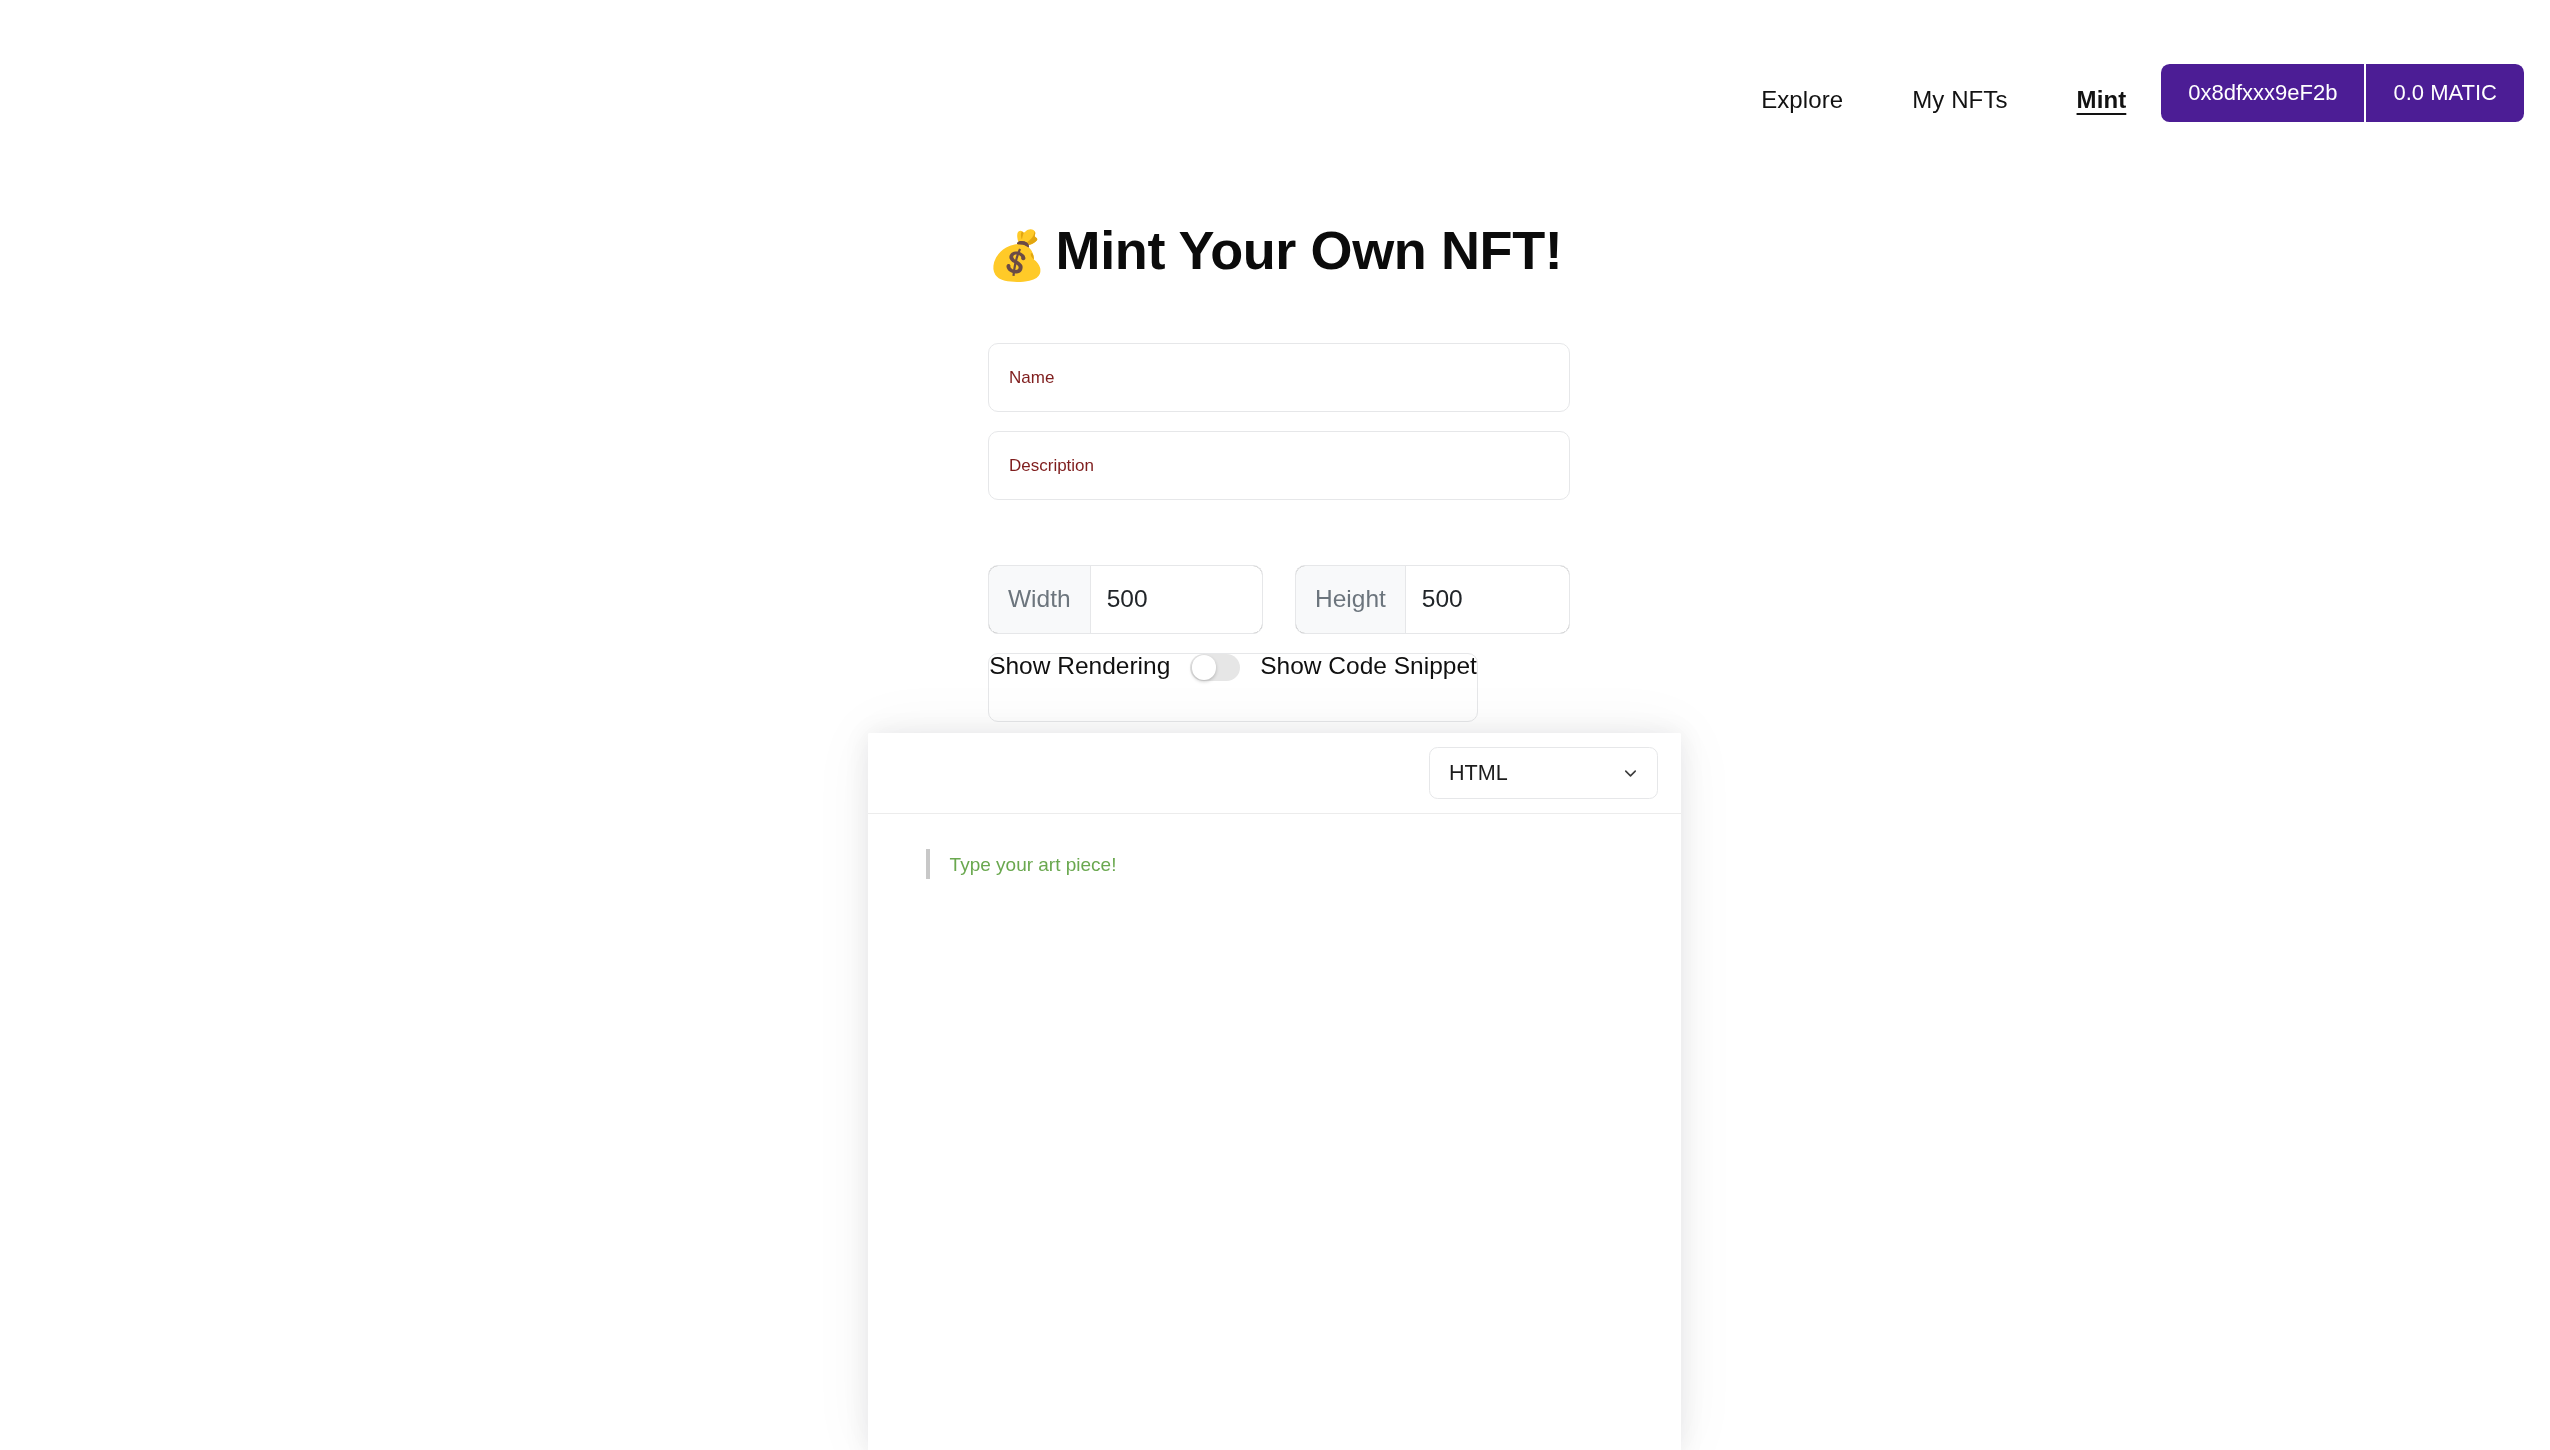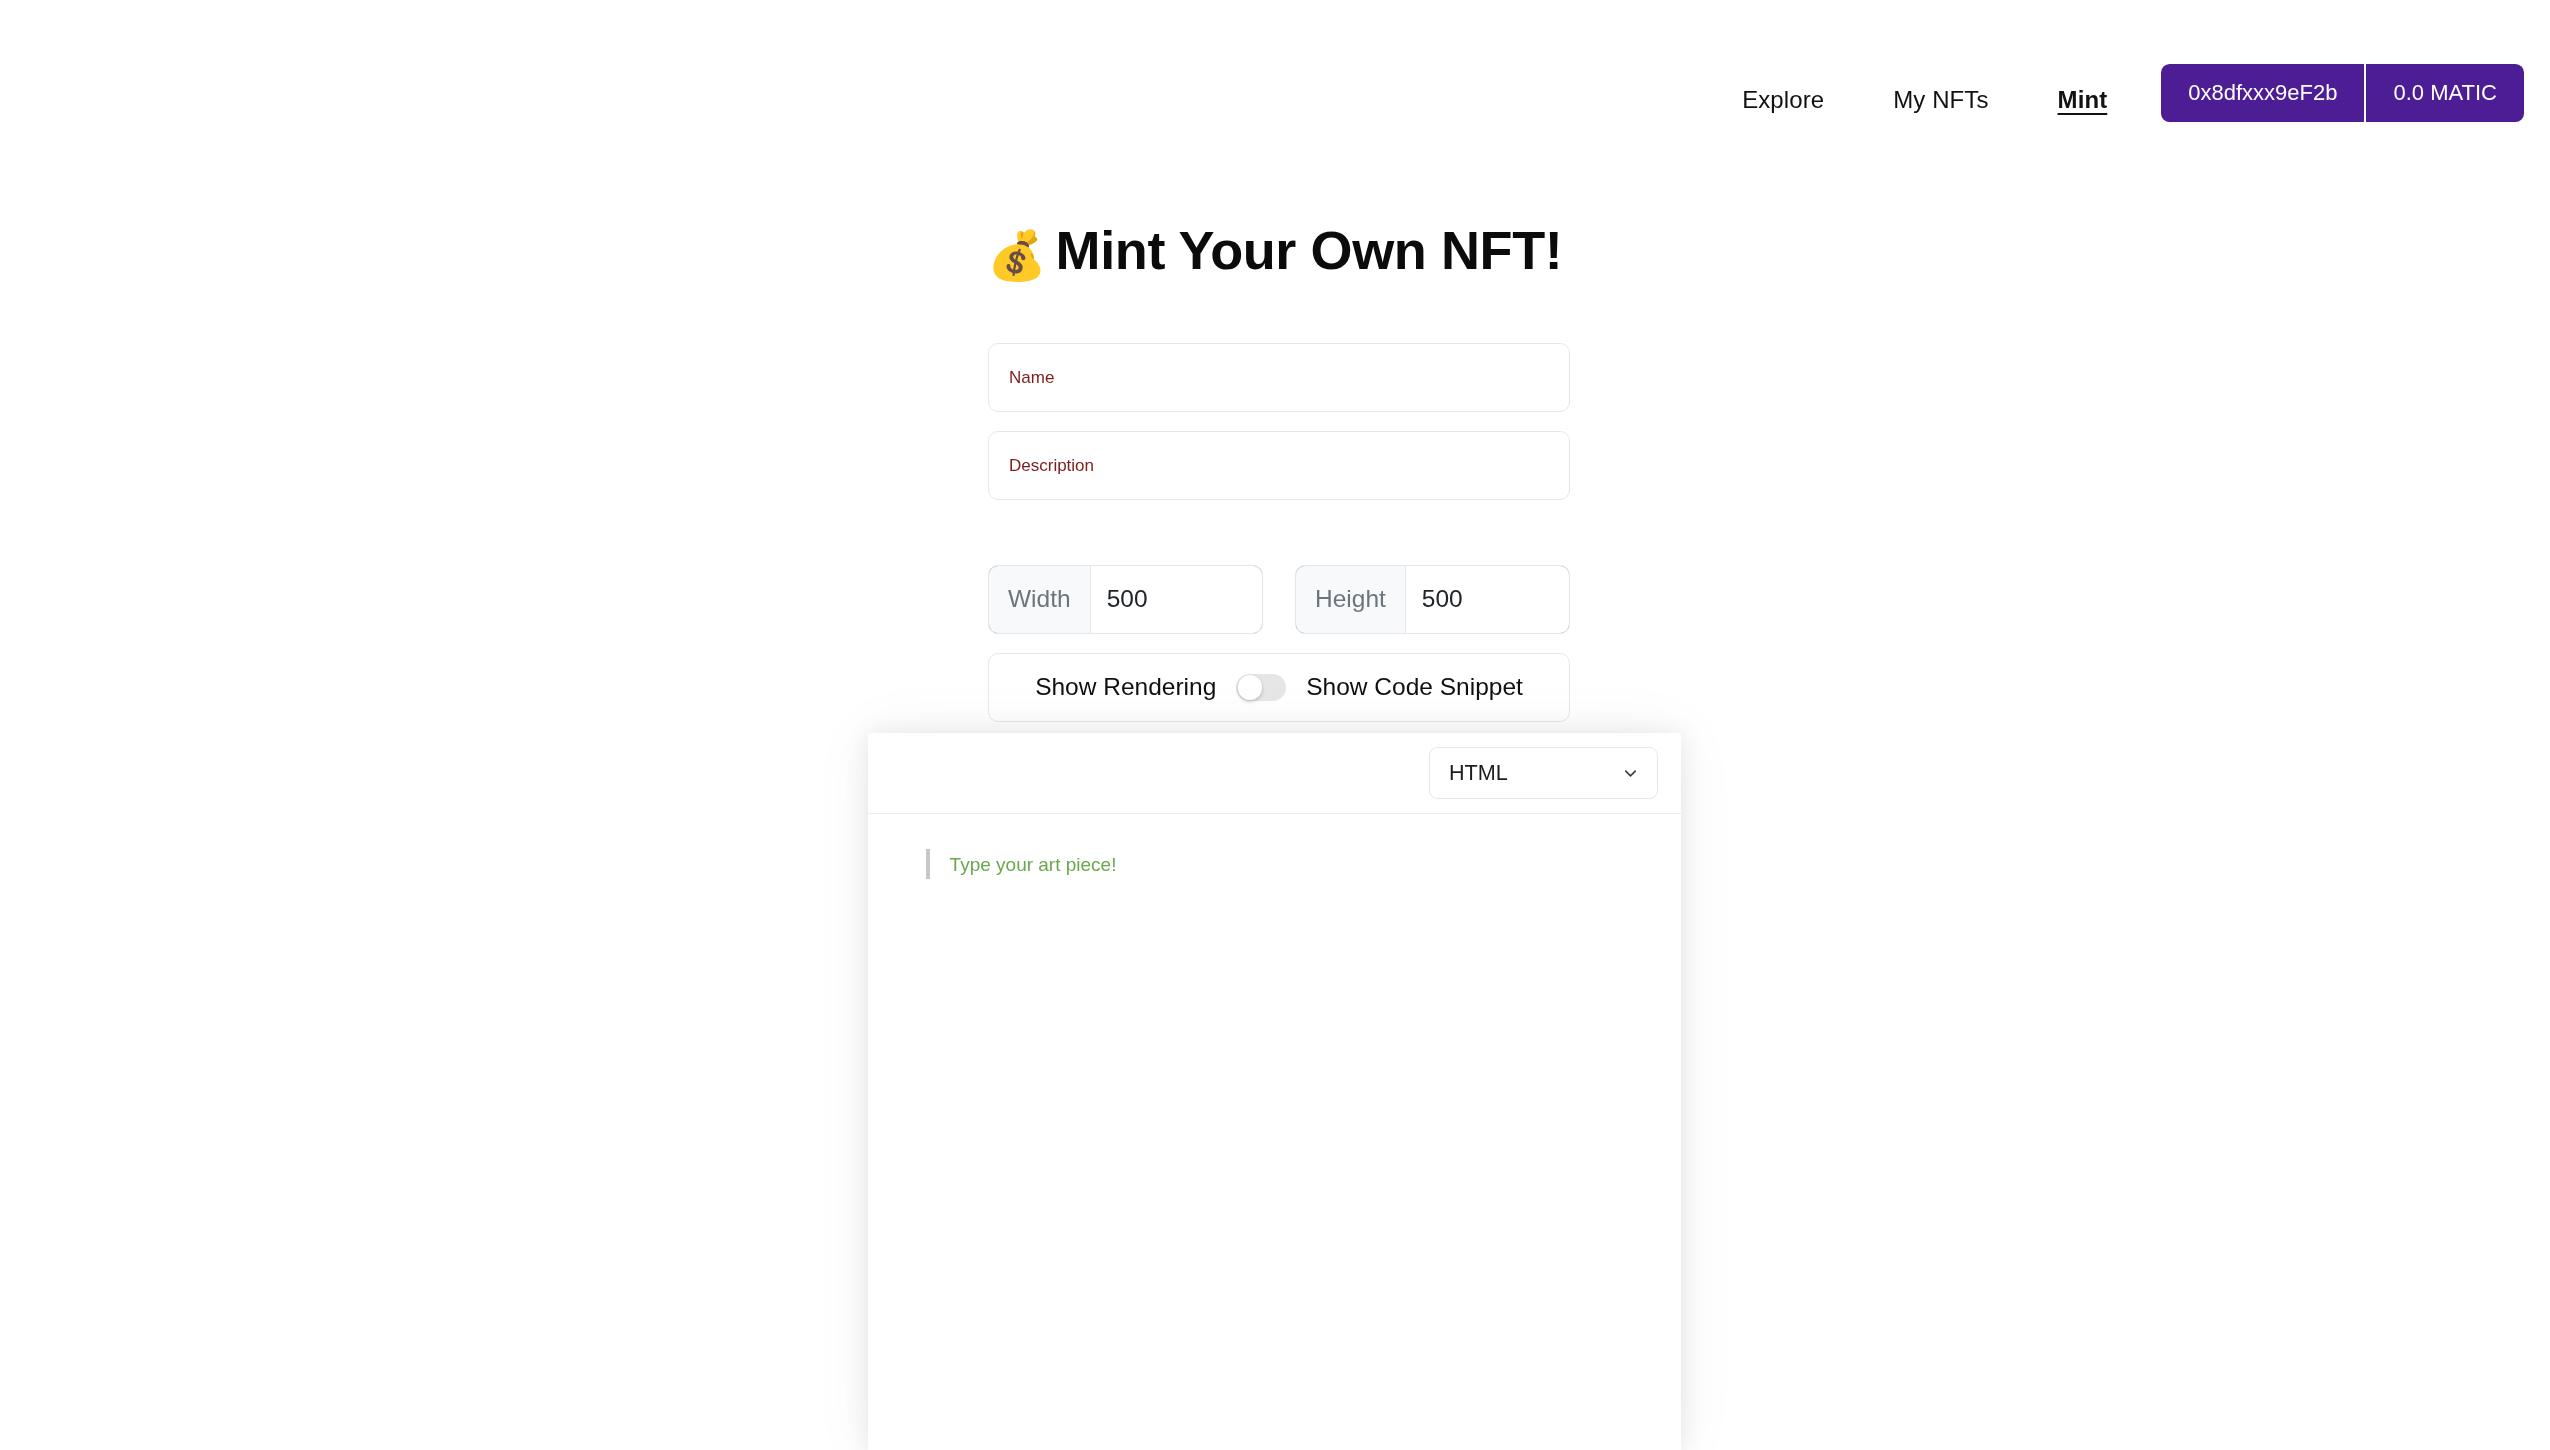--- a/index.html
+++ b/index.html
@@ -49,21 +49,21 @@
     padding: 10px 0;
     margin-right: 69px;
     white-space: nowrap;
     letter-spacing: 0.1px;
   }
   .nav-link.active {
     font-weight: 700;
     text-decoration: underline;
     text-underline-offset: 5px;
     text-decoration-thickness: 2.2px;
-    margin-right: 54px;
+    margin-right: 35px;
   }
 
   .wallet-group {
     display: flex;
     align-items: stretch;
     border-radius: 8.6px;
     overflow: hidden;
     margin-right: 26px;
     height: 58px;
   }
@@ -152,27 +152,26 @@
     display: flex;
     align-items: center;
     padding: 0 16px;
     font-size: 24.5px;
     color: #212529;
     line-height: 1;
     background: #ffffff;
   }
 
   .toggle-card {
-    width: 582px;
+    width: 490px;
     height: 69px;
     border: 1.4px solid #e6e7e9;
     border-radius: 10px;
     background: #ffffff;
     display: flex;
-    align-items: center;
     justify-content: center;
     gap: 20px;
   }
   .toggle-label {
     font-size: 24.5px;
     color: #101010;
     line-height: 1;
     white-space: nowrap;
   }
   .switch {

